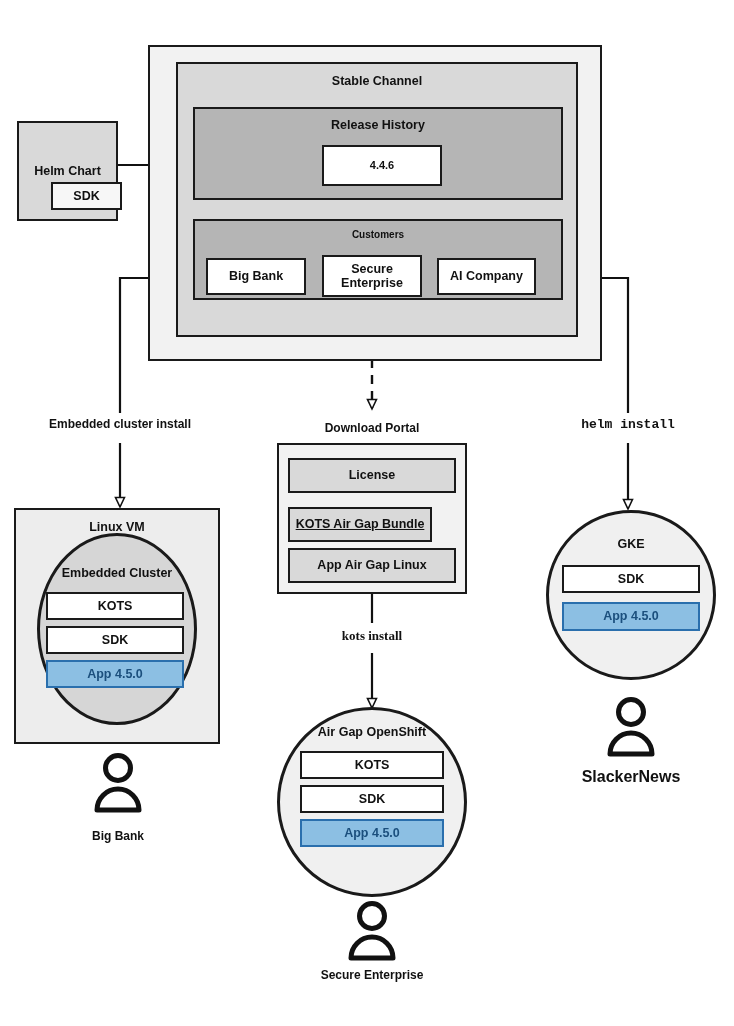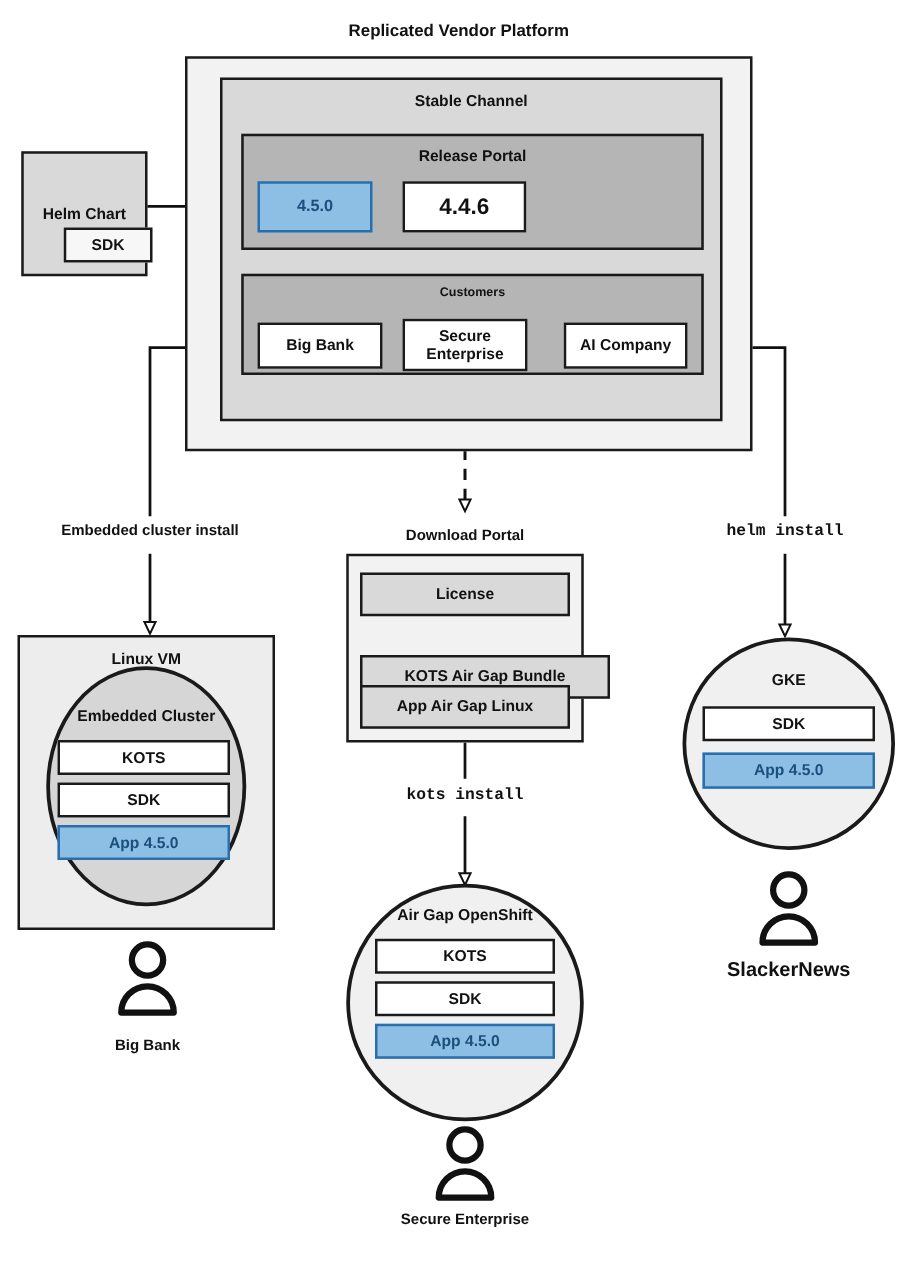--- a/index.html
+++ b/index.html
@@ -113,57 +113,55 @@
 
     <line x1="372" y1="295" x2="372" y2="408" stroke="#111111" stroke-width="2.4" stroke-dasharray="9,7" marker-end="url(#arrowOpenDown)"></line>
 
     <polyline points="532,278 628,278 628,413" fill="none" stroke="#111111" stroke-width="2.2"></polyline>
     <line x1="628" y1="443" x2="628" y2="508" stroke="#111111" stroke-width="2.2" marker-end="url(#arrowOpenDown)"></line>
 
     <line x1="372" y1="594" x2="372" y2="623" stroke="#111111" stroke-width="2.2"></line>
     <line x1="372" y1="653" x2="372" y2="707" stroke="#111111" stroke-width="2.2" marker-end="url(#arrowOpenDown)"></line>
   </svg>
 
-  <div class="caption z3" style="left:217px; top:17px; width:300px; font-size:13.5px;">Replicated Vendor Platform</div>
 
   <div class="node boxnode titled lvl-outer z1" style="left:148px; top:45px; width:454px; height:316px;"></div>
 
   <div class="node boxnode titled lvl-mid z2" style="left:176px; top:62px; width:402px; height:275px; padding-top:10px;">
     <span class="ttl" style="font-size:12.5px;">Stable Channel</span>
   </div>
 
   <div class="node boxnode titled lvl-inner z3" style="left:193px; top:107px; width:370px; height:93px; padding-top:9px;">
-    <span class="ttl" style="font-size:12.5px;">Release Portal</span>
-  </div>
-
-  <div class="node boxnode blue z4" style="left:206px; top:145px; width:92px; height:41px; font-size:13px;">4.5.0</div>
-
-  <div class="node boxnode plain-white z4" style="left:322px; top:145px; width:99px; height:41px; font-size:18px;text-align:right;">4.4.6</div>
+    <span class="ttl" style="font-size:12.5px;">Release History</span>
+  </div>
+
+
+  <div class="node boxnode plain-white z4" style="left:322px; top:145px; width:120px; height:41px; font-size:11px;text-align:right;">4.4.6</div>
 
   <div class="node boxnode titled lvl-inner z3" style="left:193px; top:219px; width:370px; height:81px; padding-top:8px;">
     <span class="ttl" style="font-size:10px;">Customers</span>
   </div>
 
   <div class="node boxnode plain-white z4" style="left:206px; top:258px; width:100px; height:37px; font-size:12.5px;">Big Bank</div>
 
   <div class="node boxnode plain-white z4" style="left:322px; top:255px; width:100px; height:42px; font-size:12.5px;">Secure Enterprise</div>
 
-  <div class="node boxnode plain-white z5" style="left:437px; top:258px; width:99px; height:37px; font-size:12.5px;margin-left:14px;">AI Company</div>
+  <div class="node boxnode plain-white z5" style="left:437px; top:258px; width:99px; height:37px; font-size:12.5px;">AI Company</div>
 
   <div class="node boxnode soft-gray z3" style="left:17px; top:121px; width:101px; height:100px; font-size:12.5px;">Helm Chart</div>
 
   <div class="node boxnode z4" style="left:51px; top:182px; width:71px; height:28px; font-size:12.5px; background:#f7f7f7;">SDK</div>
 
   <div class="caption z3" style="left:40px; top:417px; width:160px; font-size:12px;">Embedded cluster install</div>
 
   <div class="caption z3" style="left:292px; top:421px; width:160px; font-size:12px;">Download Portal</div>
 
   <div class="caption mono z3" style="left:548px; top:417px; width:160px; font-size:13px;">helm install</div>
 
-  <div class="caption mono z3" style="left:292px; top:628px; width:160px; font-size:13px;">kots install</div>
+  <div class="caption mono z3" style="left:292px; top:628px; width:160px; font-size:13px;font-family:Liberation Serif, serif;">kots install</div>
 
   <div class="node boxnode titled vm-gray z2" style="left:14px; top:508px; width:206px; height:236px; padding-top:10px;">
     <span class="ttl" style="font-size:12.5px;">Linux VM</span>
   </div>
 
   <div class="circle circ-mid z3" style="left:37px; top:533px; width:160px; height:192px;"></div>
 
   <div class="caption z4" style="left:37px; top:566px; width:160px; font-size:12.5px;">Embedded Cluster</div>
 
   <div class="node boxnode plain-white z4" style="left:46px; top:592px; width:138px; height:28px; font-size:12.5px;">KOTS</div>
@@ -178,21 +176,21 @@
       <path d="M5,58 a21,21 0 0 1 42,0 z" fill="none" stroke="#111111" stroke-width="5" stroke-linejoin="round"></path>
     </svg>
   </div>
 
   <div class="caption z3" style="left:38px; top:829px; width:160px; font-size:12px;">Big Bank</div>
 
   <div class="node boxnode lvl-outer z2" style="left:277px; top:443px; width:190px; height:151px;"></div>
 
   <div class="node boxnode soft-gray z3" style="left:288px; top:458px; width:168px; height:35px; font-size:12.5px;">License</div>
 
-  <div class="node boxnode soft-gray z3" style="left:288px; top:524px; width:200px; height:35px; font-size:12.5px;">KOTS Air Gap Bundle</div>
+  <div class="node boxnode soft-gray z3" style="left:288px; top:507px; width:144px; height:35px; font-size:12.5px;text-decoration:underline;">KOTS Air Gap Bundle</div>
 
   <div class="node boxnode soft-gray z3" style="left:288px; top:548px; width:168px; height:35px; font-size:12.5px;">App Air Gap Linux</div>
 
   <div class="circle circ-light z2" style="left:277px; top:707px; width:190px; height:190px;"></div>
 
   <div class="caption z3" style="left:292px; top:725px; width:160px; font-size:12.5px;">Air Gap OpenShift</div>
 
   <div class="node boxnode plain-white z3" style="left:300px; top:751px; width:144px; height:28px; font-size:12.5px;">KOTS</div>
 
   <div class="node boxnode plain-white z3" style="left:300px; top:785px; width:144px; height:28px; font-size:12.5px;">SDK</div>

